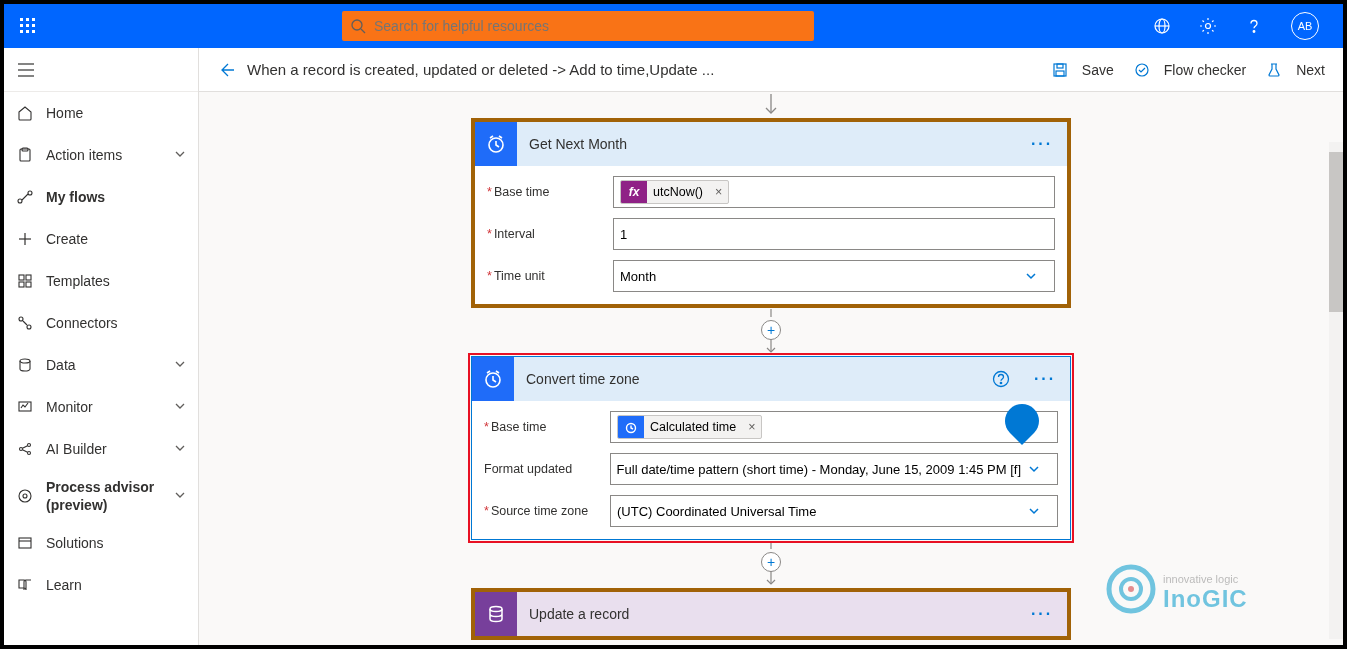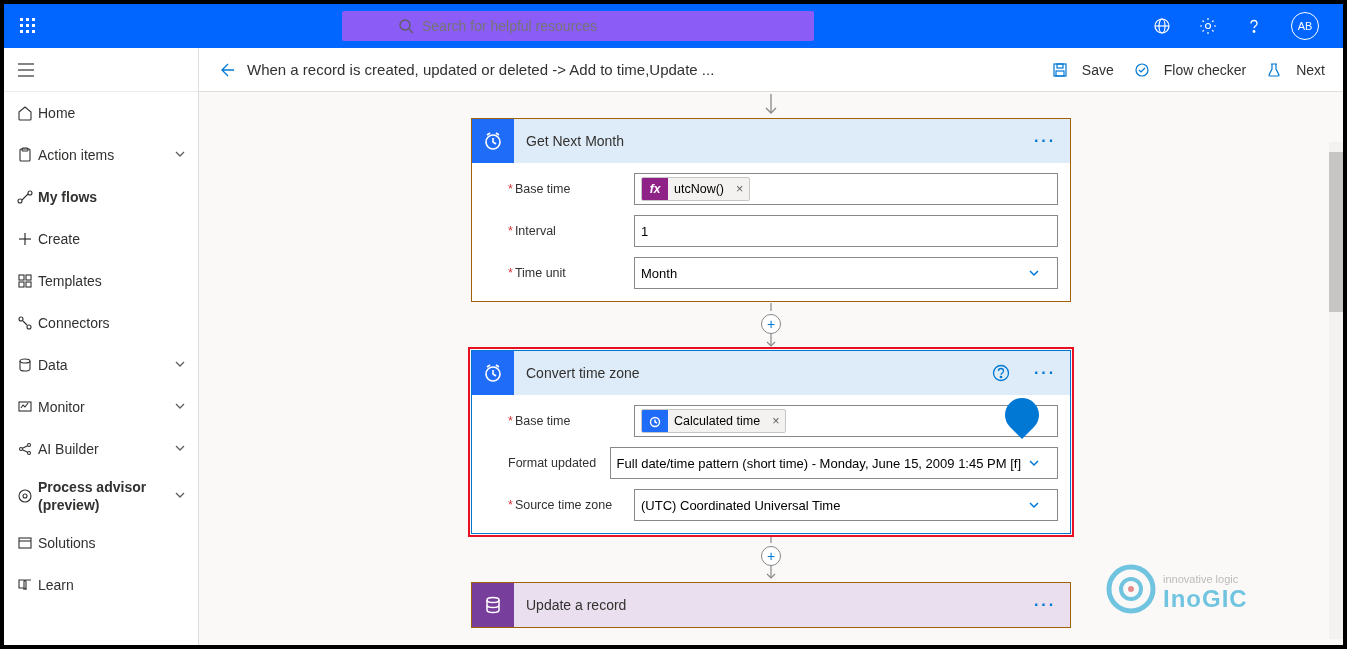--- a/index.html
+++ b/index.html
@@ -2,65 +2,65 @@
 <html><head>
 <meta charset="utf-8">
 <style>
   * { box-sizing: border-box; margin: 0; padding: 0; font-family: "Segoe UI", Arial, sans-serif; }
   body { width: 1347px; height: 649px; border: 4px solid #000; overflow: hidden; background: #faf9f8; position: relative; }
 
   
   .topbar { height: 44px; background: #0066ff; display: flex; align-items: center; color: #fff; }
   .waffle { width: 48px; display: flex; align-items: center; justify-content: center; }
   .waffle svg { width: 16px; height: 16px; }
-  .search-wrap { margin-left: 290px; width: 472px; height: 30px; background: #8b5cf6; display: flex; align-items: center; border-radius: 2px; padding-left: 48px; }
+  .search-wrap { margin-left: 290px; width: 472px; height: 30px; background: #f97316; display: flex; align-items: center; border-radius: 2px; }
   .search-wrap .sicon { width: 32px; display:flex; align-items:center; justify-content:center; color:#605e5c;}
   .search-wrap input { flex:1; border:none; background:transparent; font-size:14px; color:#323130; outline:none; height:100%; }
   .topbar-right { margin-left:auto; display:flex; align-items:center; gap:28px; padding-right: 24px; justify-content: space-between; }
   .topbar-right .ticon { color:#fff; cursor:pointer; display:flex; }
   .avatar-circle { width:28px; height:28px; border-radius:50%; border:1px solid #fff; display:flex; align-items:center; justify-content:center; font-size:11px; color:#fff;}
 
   
   .main { display:flex; height: calc(100% - 44px); }
   .sidebar { width: 195px; border-right:1px solid #e1dfdd; background:#fff; display:flex; flex-direction:column; }
   .hamburger { height:44px; display:flex; align-items:center; padding-left:14px; border-bottom:1px solid #edebe9;}
-  .sb-item { height:42px; display:flex; align-items:center; padding-left:12px; gap:4px; font-size:14px; color:#323130; cursor:pointer; position:relative;}
+  .sb-item { height:42px; display:flex; align-items:center; padding-left:12px; gap:12px; font-size:14px; color:#323130; cursor:pointer; position:relative;}
   .sb-item .sb-icon { width:18px; display:flex; align-items:center; justify-content:center; color:#323130;}
   .sb-item.active { background:#fff; font-weight:600; }
   .sb-item.active::before { content:""; position:absolute; left:0; top:0; bottom:0; width:0; }
   .sb-item .chev { margin-left:auto; margin-right:12px; color:#605e5c; }
 
   .content { flex:1; display:flex; flex-direction:column; position:relative; }
   .cmdbar { height:44px; border-bottom:1px solid #e1dfdd; background:#fff; display:flex; align-items:center; padding: 0 18px; gap:12px;}
   .cmdbar .back { color:#0078d4; display:flex; }
   .cmdbar .crumb { font-size:15px; color:#323130; }
   .cmdbar-right { margin-left:auto; display:flex; gap:20px; align-items:center; }
   .cmd-btn { display:flex; align-items:center; gap:14px; font-size:14px; color:#323130; cursor:pointer;}
   .cmd-btn .ci { color:#0078d4; display:flex;}
 
   .canvas { flex:1; overflow:auto; background:#faf9f8; position:relative; }
   .flow-col { width:604px; margin: 0 auto; display:flex; flex-direction:column; align-items:center; padding-top: 0; }
 
   .arrow-down { width:20px; height:26px; display:flex; align-items:center; justify-content:center; color:#8a8886;}
   .arrow-down svg, .add-circle svg { display:block;}
   .add-circle { width:20px; height:20px; border:1px solid #8a8886; border-radius:50%; display:flex; align-items:center; justify-content:center; color:#0078d4; background:#fff; font-size:14px; line-height:1; cursor:pointer; margin:-2px 0;}
 
-  .card { width:600px; border:1px solid #a16207; background:#fff; }
+  .card { width:600px; border:4px solid #a16207; background:#fff; }
   .card.highlight { outline:2px solid #e81123; outline-offset:1px; border:1px solid #0078d4;}
   .card-head { height:44px; display:flex; align-items:center; padding-right:10px; gap:12px; background:#deecf9; position:relative;}
   .card-head.purple { background:#e9dfee; }
   .card-head .badge { width:42px; height:44px; display:flex; align-items:center; justify-content:center; color:#fff;}
   .badge.blue { background:#1f6cf9;}
   .badge.purple { background:#773f9b;}
   .card-head .title { font-size:14px; color:#323130; }
   .card-head .menu { margin-left:auto; color:#0078d4; cursor:pointer; padding:4px; letter-spacing:2px; font-weight:bold;}
   .card-head .help { color:#0078d4; margin-left:auto; cursor:pointer; display:flex;}
 
   .card-body { padding: 10px 12px 12px 12px; display:flex; flex-direction:column; gap:10px;}
-  .row { display:flex; align-items:center;margin-left:24px; }
+  .row { display:flex; align-items:center; }
   .row .lab { width:126px; font-size:12.5px; color:#323130;}
   .row .lab .req { color:#d13438; margin-right:2px;}
   .row .field { flex:1; display:flex; align-items:center; border:1px solid #8a8886; height:32px; padding:0 6px; font-size:13px; position:relative; gap:6px;}
   .row .field.select::after { content:""; }
   .chev-sel { margin-left:auto; color:#0078d4; display:flex; padding-right:4px;}
   .token { display:inline-flex; align-items:center; height:24px; border:1px solid #c8c6c4; background:#f3f2f1; font-size:12.5px; border-radius:2px; overflow:hidden;}
   .token .tkicon { width:26px; height:100%; display:flex; align-items:center; justify-content:center; color:#fff;}
   .token .tkicon.fx { background:#8f2286; font-style:italic; font-weight:600; font-size:12px;}
   .token .tkicon.blue { background:#1f6cf9;}
   .token .tktext { padding:0 6px; }

